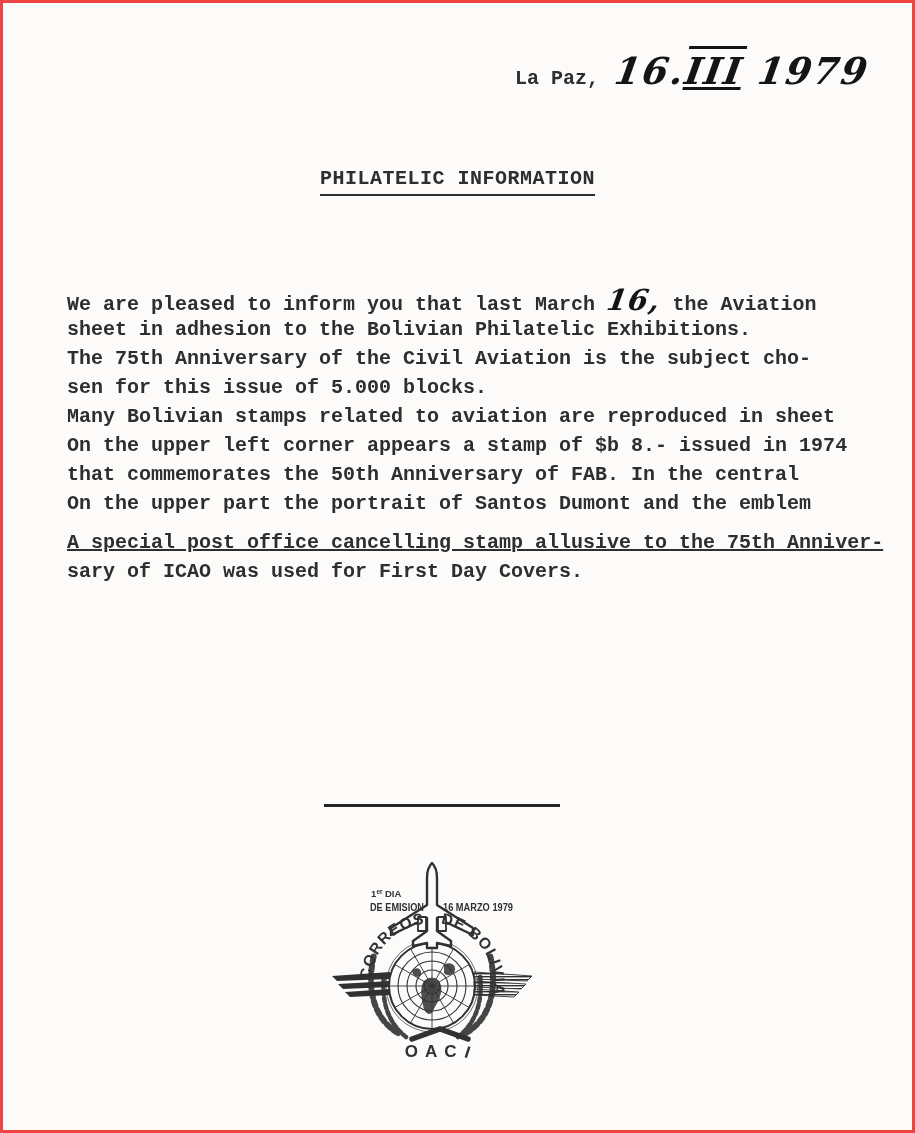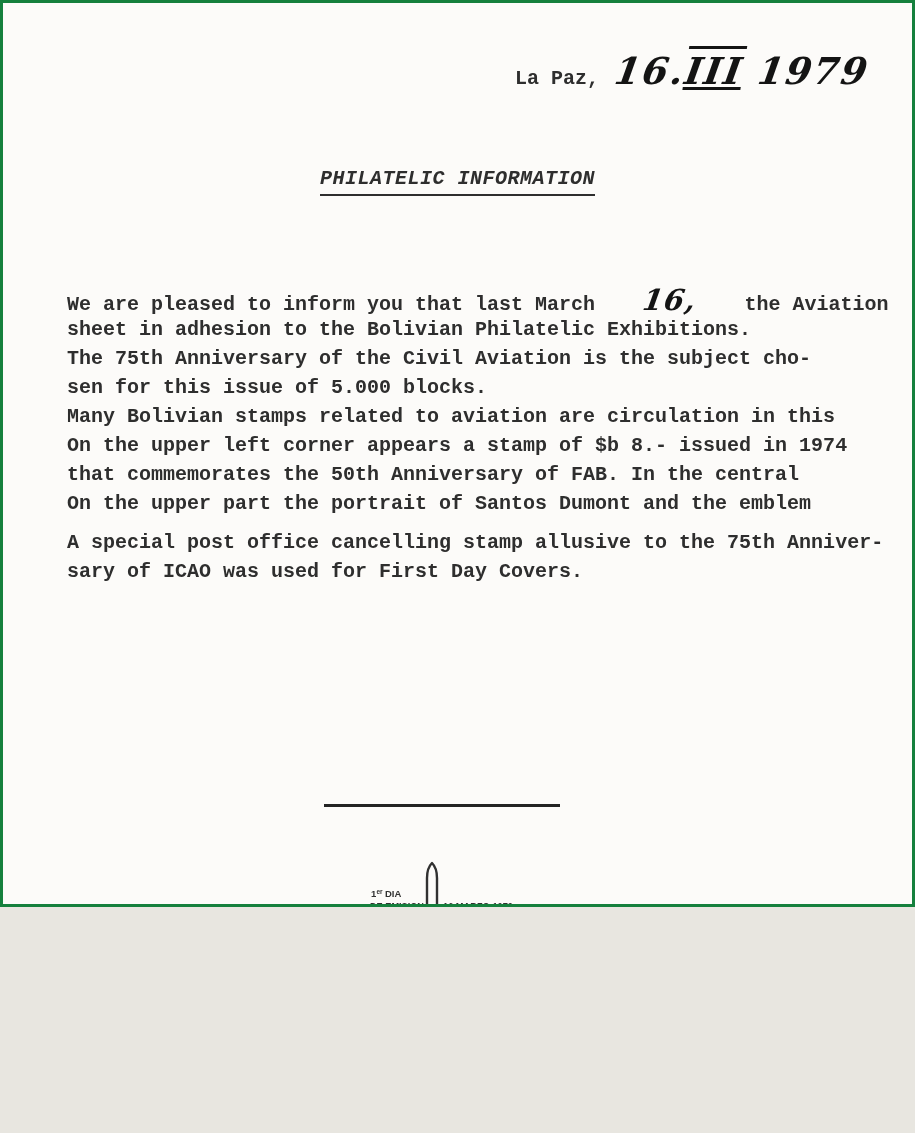--- a/index.html
+++ b/index.html
@@ -1,21 +1,21 @@
 <!DOCTYPE html>
 <html><head>
 <meta charset="utf-8">
 <style>
   html,body { margin:0; padding:0; background:#e8e6e0; }
   .page {
     position: relative;
-    width: 915px; height: 907px;
+    width: 915px; height: 1133px;
     margin: 0 auto;
     background: #fcfbf9;
-    border: 3px solid #15803d;
+    border: 3px solid #ef4444;
     box-sizing: border-box;
     overflow: hidden;
     font-family: "Liberation Mono", "DejaVu Sans Mono", monospace;
     color: #2e2e2e;
   }
   .tw { font-family: "Liberation Mono", "DejaVu Sans Mono", monospace; font-weight: 700; color:#2e2e2e; }
   .hw {
     font-family: "DejaVu Serif", serif;
     font-style: italic; font-weight: 700; color: #141414;
     letter-spacing: 2px;
@@ -37,30 +37,29 @@
   }
   .title-wrap {
     position: absolute; left: 0; right: 0; top: 164px;
     text-align: center;
   }
   .title-text {
     font-size: 20px; letter-spacing: 0.5px;
     border-bottom: 2px solid #2e2e2e;
     padding-bottom: 4px;
     display: inline-block;
-    font-style: italic;
   }
   .body-text {
     position: absolute; left: 64px; top: 283px; width: 820px;
     font-size: 20px;
   }
   .tline { height: 29px; line-height: 29px; white-space: pre; }
-  .tline-flex { display: flex; align-items: baseline; overflow: visible; gap: 36px; }
+  .tline-flex { display: flex; align-items: baseline; overflow: visible; }
   .tline .hw { font-size: 29px; letter-spacing: 1px; }
-  .closing { margin-top: 10px; }
+  .closing { margin-top: 10px; text-decoration: underline; }
   .divider {
     position: absolute; left: 321px; top: 801px;
     width: 236px; height: 3px; background: #242424;
   }
   .stamp {
     position: absolute; left: 325px; top: 850px;
     width: 230px; height: 218px;
     opacity: 0.93;
   }
 </style>
@@ -76,21 +75,21 @@
 
   <div class="title-wrap">
     <span class="title-text tw">PHILATELIC INFORMATION</span>
   </div>
 
   <div class="body-text tw">
     <div class="tline tline-flex"><span class="hw-part">We are pleased to inform you that last March </span><span class="hw">16,</span><span class="hw-part"> the Aviation</span></div>
     <div class="tline">sheet in adhesion to the Bolivian Philatelic Exhibitions.</div>
     <div class="tline">The 75th Anniversary of the Civil Aviation is the subject cho-</div>
     <div class="tline">sen for this issue of 5.000 blocks.</div>
-    <div class="tline">Many Bolivian stamps related to aviation are circulation in this</div>
+    <div class="tline">Many Bolivian stamps related to aviation are reproduced in sheet</div>
     <div class="tline">On the upper left corner appears a stamp of $b 8.- issued in 1974</div>
     <div class="tline">that commemorates the 50th Anniversary of FAB. In the central</div>
     <div class="tline">On the upper part the portrait of Santos Dumont and the emblem</div>
     <div class="tline closing">A special post office cancelling stamp allusive to the 75th Anniver-</div>
     <div class="tline">sary of ICAO was used for First Day Covers.</div>
   </div>
 
   <div class="divider"></div>
 
   <svg class="stamp" viewBox="0 0 230 218" xmlns="http://www.w3.org/2000/svg">

